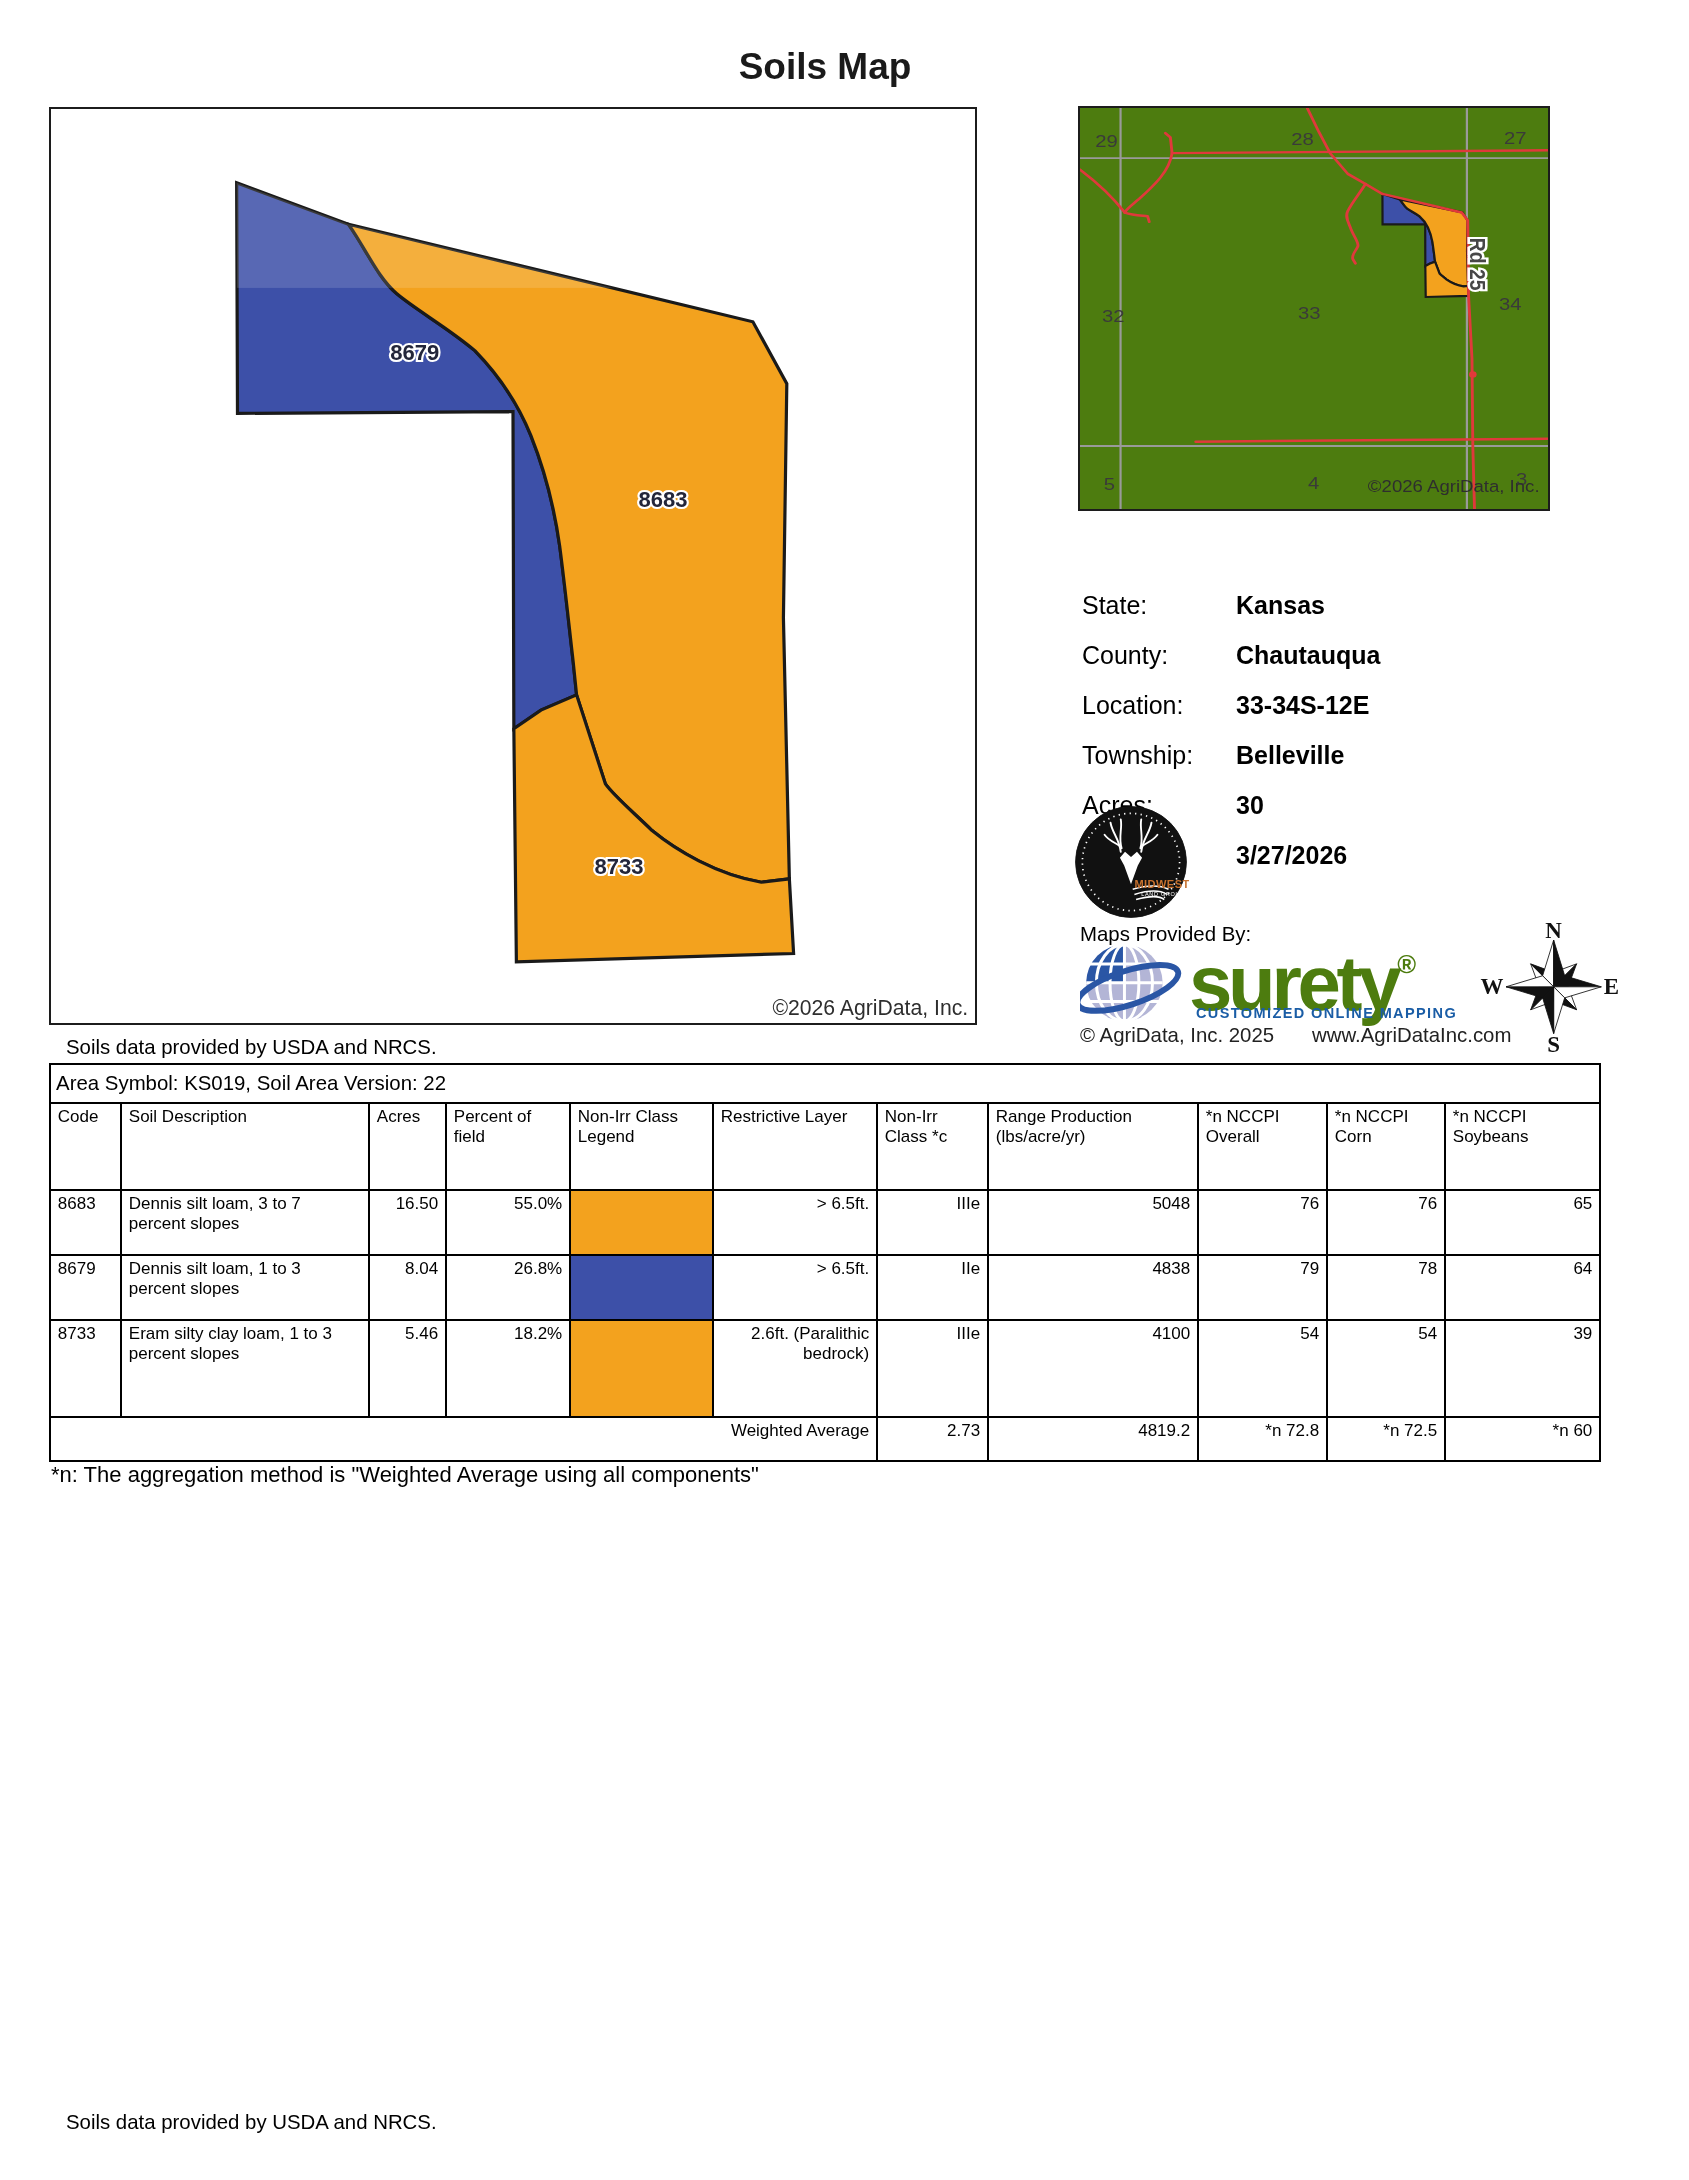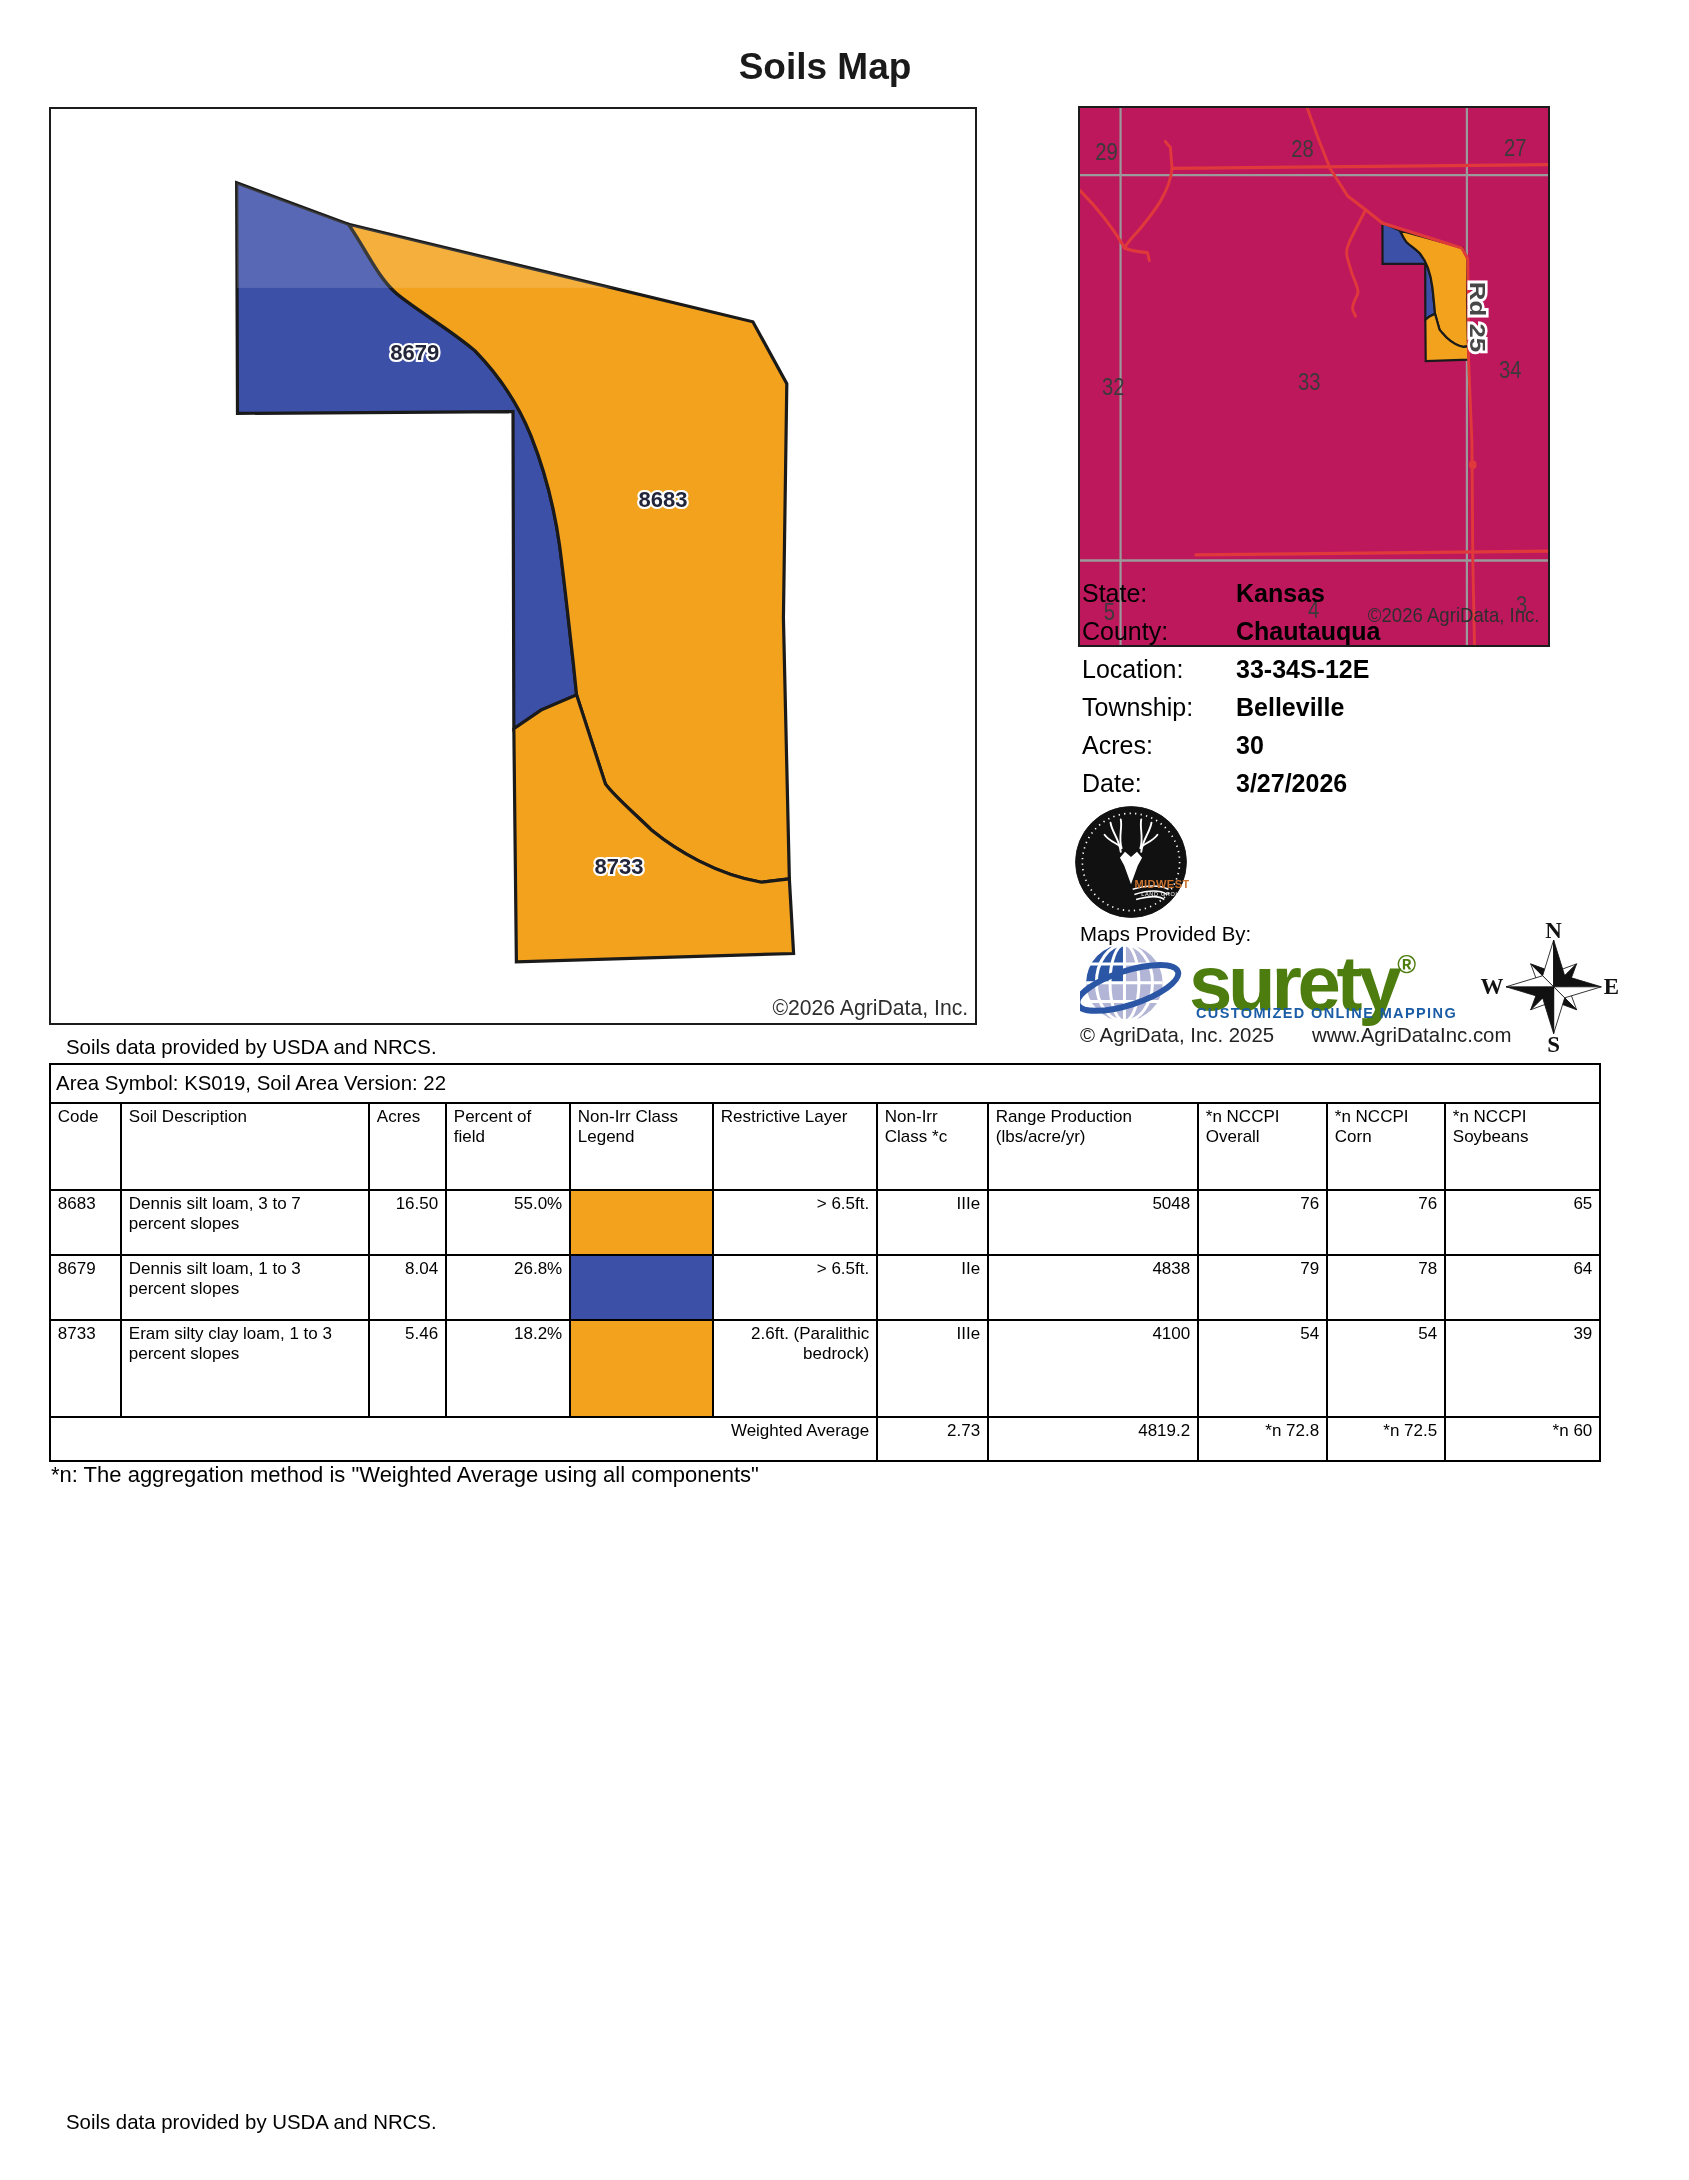--- a/index.html
+++ b/index.html
@@ -13,32 +13,32 @@
   
   #mainmap-frame{left:49px;top:107px;width:928px;height:918px;border:2.6px solid #1c1c1c;box-sizing:border-box;background:#fff;}
   #mainmap-frame svg{display:block;width:100%;height:100%;}
   .parcel-stroke{stroke-width:3.2px;}
   .maplabel{font-family:"Liberation Sans",sans-serif;font-size:26px;font-weight:bold;fill:#23263a;
             stroke:#ffffff;stroke-width:5px;paint-order:stroke;text-anchor:middle;}
   .mapcopy{font-family:"Liberation Sans",sans-serif;font-size:25px;fill:#2e2e2e;text-anchor:end;}
   #map-note{left:66px;top:1036px;font-size:20.4px;}
 
   
-  #locator-frame{left:1078px;top:106px;width:472px;height:541px;border:2.6px solid #1c1c1c;box-sizing:border-box;background:#be185d;}
+  #locator-frame{left:1078px;top:106px;width:472px;height:405px;border:2.6px solid #1c1c1c;box-sizing:border-box;background:#4d7c0f;}
   #locator-frame svg{display:block;width:100%;height:100%;}
   .secnum{font-size:24px;fill:#3a3a3a;}
   .loccopy{font-size:22px;fill:#2e2e2e;text-anchor:end;}
   .rdlabel{font-size:27px;font-weight:600;fill:#474747;stroke:#ffffff;stroke-width:6px;paint-order:stroke;text-anchor:middle;}
   .minip{stroke-width:2.2px;}
   .grayline{fill:none;stroke-width:2.6px;}
   .redroad{fill:none;stroke-width:3.4px;stroke-linecap:round;stroke-linejoin:round;}
 
   
   #info{left:1082px;top:579px;width:477px;}
-  .info-row{position:relative;height:38px;font-size:25px;}
+  .info-row{position:relative;height:38px;font-size:25px;margin-top:12px;}
   .info-label{position:absolute;left:0;top:0;}
   .info-value{position:absolute;left:154px;top:0;font-weight:bold;}
 
   
   #midwest-logo{left:1073px;top:804px;}
   #maps-provided{left:1080px;top:923px;font-size:20.4px;}
   #globe{left:1080px;top:942px;}
   #surety-word{left:1189px;top:944px;font-size:78px;font-weight:800;letter-spacing:-4.3px;line-height:1;}
   #surety-reg{font-size:25.6px;font-weight:bold;vertical-align:37px;letter-spacing:0;}
   #surety-tagline{left:1196px;top:1005px;font-size:14.5px;font-weight:bold;letter-spacing:1.4px;}

